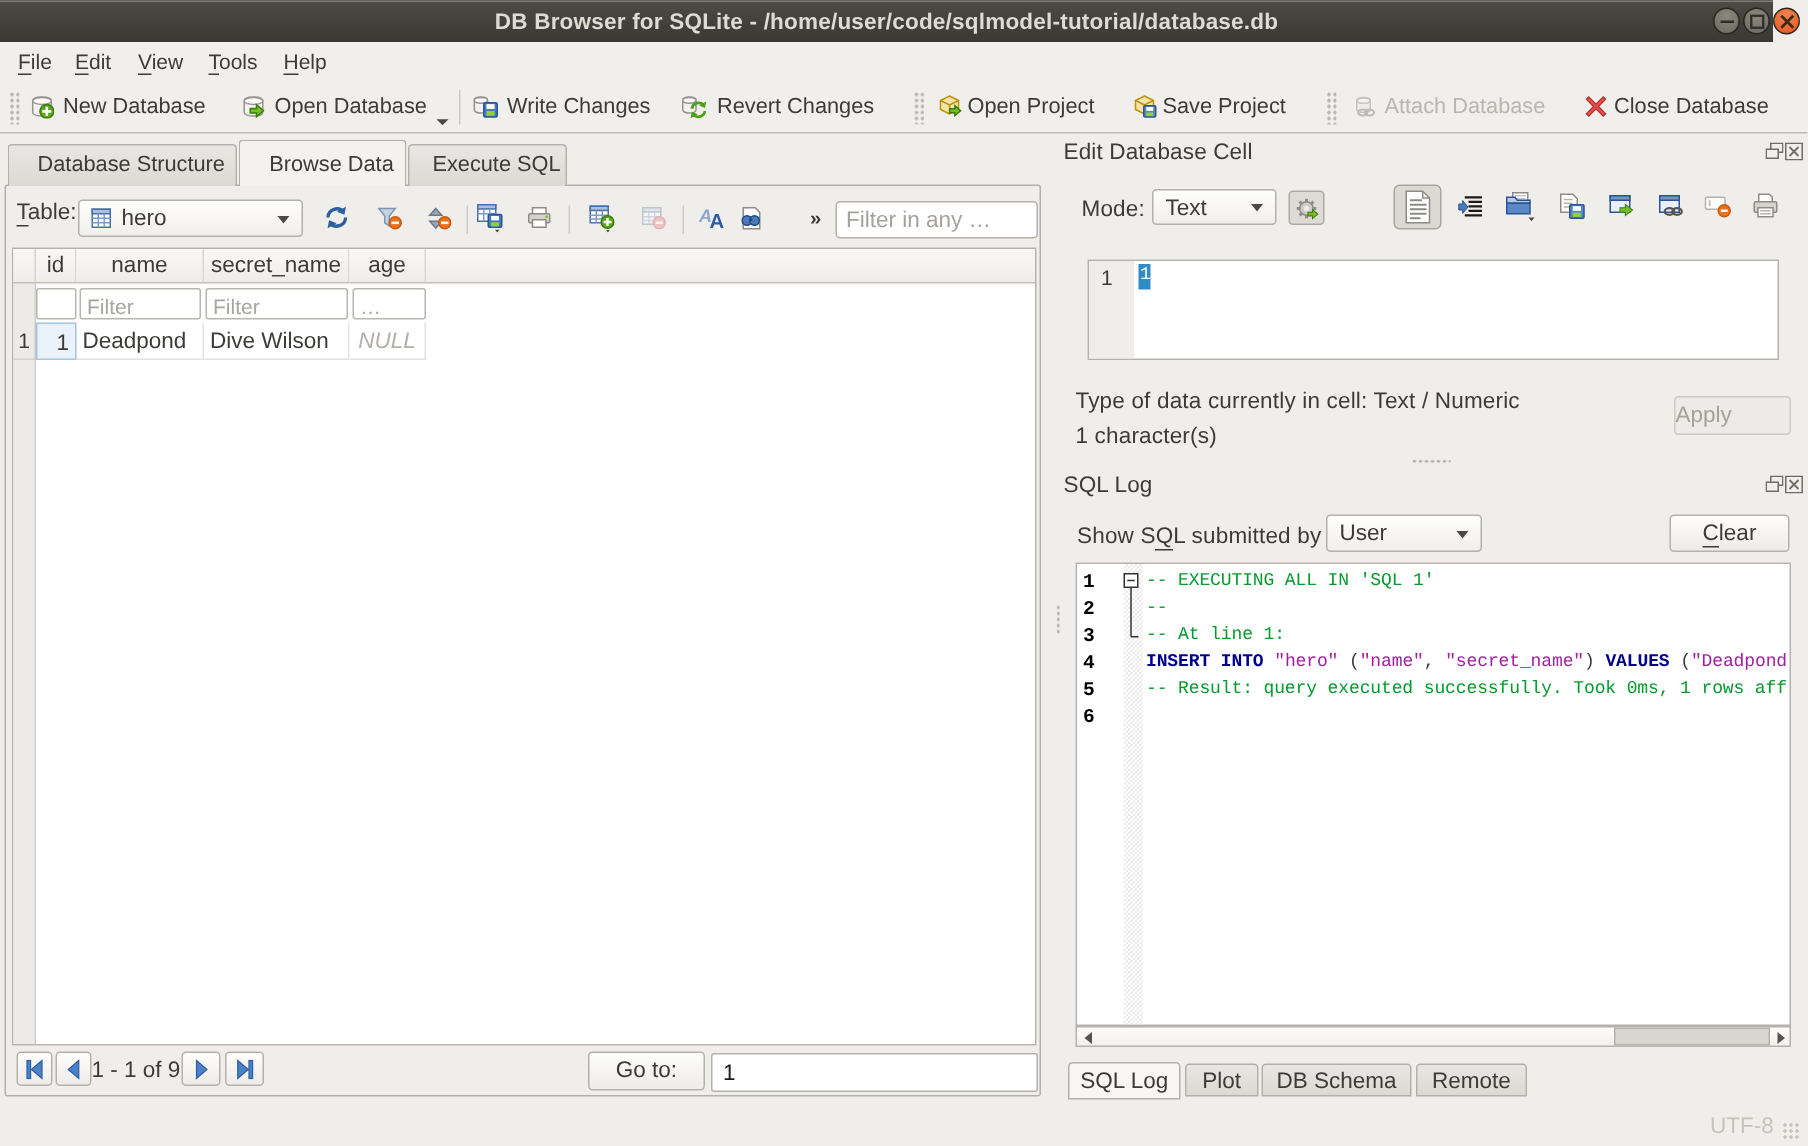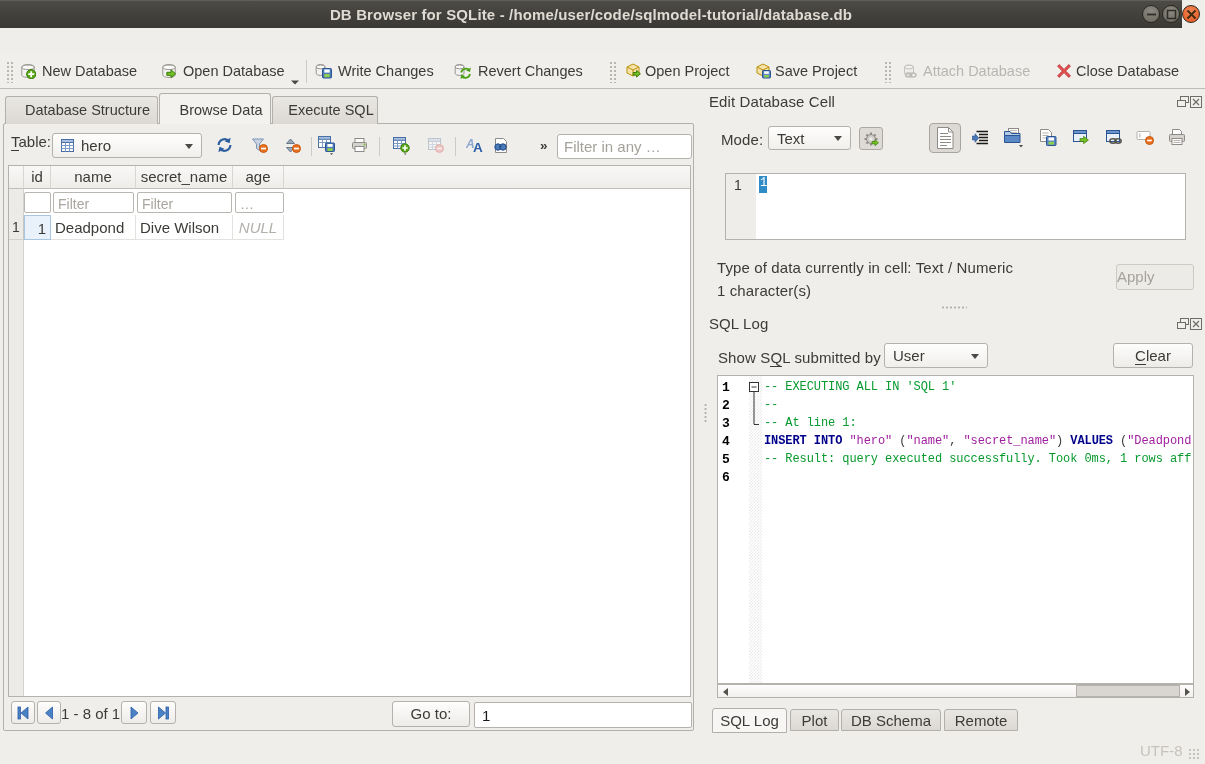--- a/index.html
+++ b/index.html
@@ -119,20 +119,27 @@
     <div class="winbtn" style="left:1162px;">
       <svg width="17" height="17">
           <rect x="4.5" y="4.5" width="8" height="8" fill="none" stroke="#2e2d28" stroke-width="1.5"></rect>
         </svg></div>
     <div class="winbtn close" style="left:1182px;">
       <svg width="17" height="17">
           <path d="M4.5 4.5 L12.5 12.5 M12.5 4.5 L4.5 12.5" stroke="#3c2c10" stroke-width="1.8"></path>
         </svg></div>
   </div>
 
+  <div id="menubar">
+    <span class="mi" style="left:12px;"><u>F</u>ile</span>
+    <span class="mi" style="left:50px;"><u>E</u>dit</span>
+    <span class="mi" style="left:92px;"><u>V</u>iew</span>
+    <span class="mi" style="left:139px;"><u>T</u>ools</span>
+    <span class="mi" style="left:189px;"><u>H</u>elp</span>
+  </div>
 
   <div id="toolbar"></div>
   <div class="handle" style="left:6px;"></div>
   <span class="tbi" style="left:20px; top:63px;" id="tb-new"><svg width="16" height="16" viewBox="0 0 16 16">
     <path d="M1.8 4.2 C1.8 2.5 4.5 1.6 8 1.6 C11.5 1.6 14.2 2.5 14.2 4.2 L14.2 11.8 C14.2 13.5 11.5 14.4 8 14.4 C4.5 14.4 1.8 13.5 1.8 11.8 Z" fill="#f2f2f2" stroke="#97948f"></path>
     <ellipse cx="8" cy="4.3" rx="6.2" ry="2.3" fill="#fcfcfc" stroke="#97948f"></ellipse>
     <circle cx="11.2" cy="11.2" r="4.6" fill="#59a917" stroke="#3d7c0a"></circle>
     <path d="M10.3 8.2 h1.8 v2.1 h2.1 v1.8 h-2.1 v2.1 h-1.8 v-2.1 h-2.1 v-1.8 h2.1 z" fill="#fff"></path>
       </svg></span>
   <span class="tbi" style="left:42px;">New Database</span>
@@ -289,21 +296,21 @@
   <div class="cell" style="left:136px; top:215px; width:97px; height:25px;">Dive Wilson</div>
   <div class="cell" style="left:233px; top:215px; width:51px; height:25px; color:#b3b0ab; font-style:italic; text-align:center;">NULL</div>
 
   <div class="navbtn" style="left:11px; top:701px;"><svg width="22" height="22" viewBox="0 0 22 22">
     <rect x="6" y="5" width="2.4" height="12" fill="#4b82c4" stroke="#2a5ca8" stroke-width="0.8"></rect>
     <path d="M16 5 L9 11 L16 17 Z" fill="#4b82c4" stroke="#2a5ca8" stroke-width="0.8"></path>
       </svg></div>
   <div class="navbtn" style="left:37px; top:701px;"><svg width="22" height="22" viewBox="0 0 22 22">
     <path d="M14.5 5 L7.5 11 L14.5 17 Z" fill="#4b82c4" stroke="#2a5ca8" stroke-width="0.8"></path>
       </svg></div>
-  <span class="abs" style="left:61px; top:705px; font-size:15px; z-index:2;">1 - 8 of 1</span>
+  <span class="abs" style="left:61px; top:705px; font-size:15px; z-index:2;">1 - 1 of 9</span>
   <div class="navbtn" style="left:121px; top:701px; width:26px;"><svg width="25" height="22" viewBox="0 0 25 22">
     <path d="M9 5 L16 11 L9 17 Z" fill="#4b82c4" stroke="#2a5ca8" stroke-width="0.8"></path>
       </svg></div>
   <div class="navbtn" style="left:150px; top:701px; width:26px;"><svg width="25" height="22" viewBox="0 0 25 22">
     <path d="M7.5 5 L14.5 11 L7.5 17 Z" fill="#4b82c4" stroke="#2a5ca8" stroke-width="0.8"></path>
     <rect x="15" y="5" width="2.4" height="12" fill="#4b82c4" stroke="#2a5ca8" stroke-width="0.8"></rect>
       </svg></div>
   <div class="btn" style="left:392px; top:701px; width:78px; height:26px; line-height:24px;">Go to:</div>
   <div id="goto-input">1</div>
 

